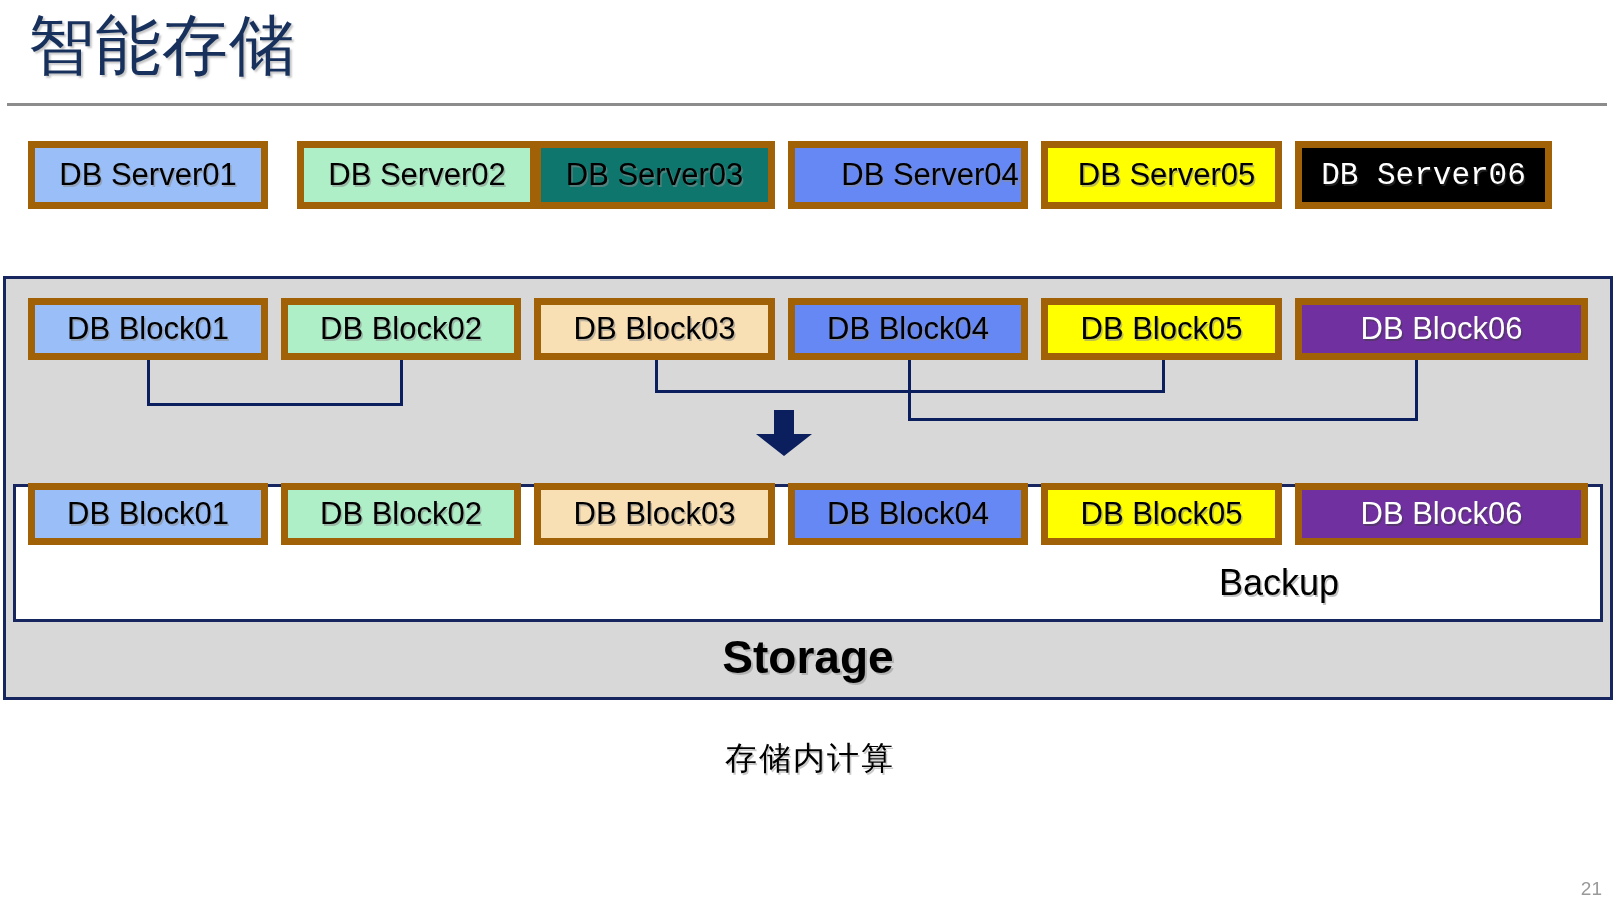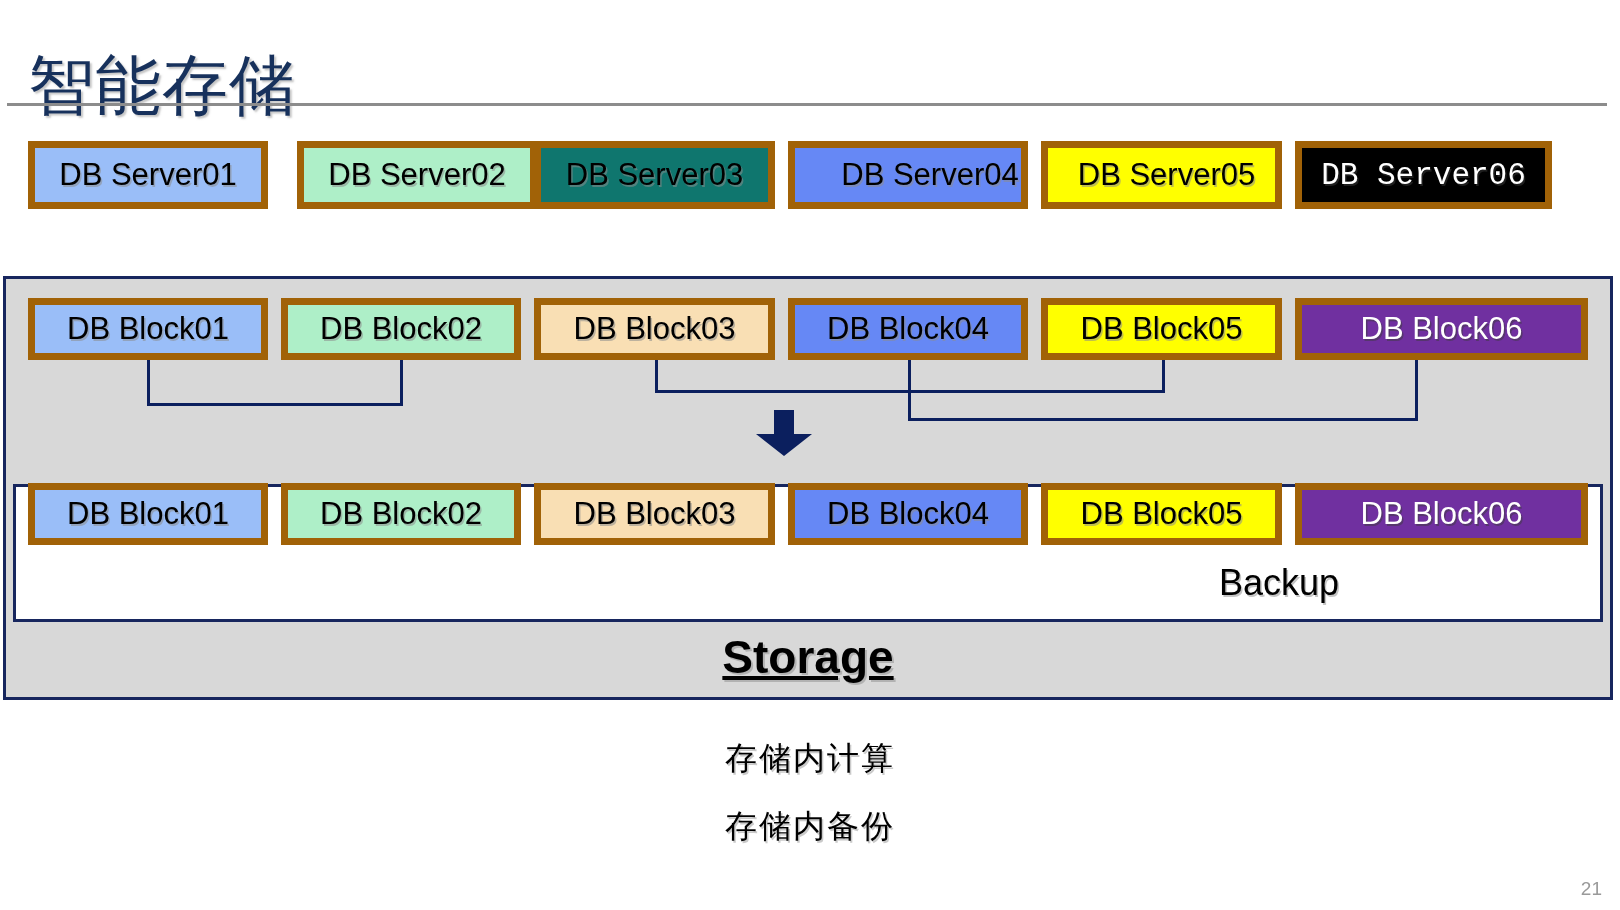--- a/index.html
+++ b/index.html
@@ -14,21 +14,20 @@
 
   
   #title{
     position:absolute;left:28px;top:2px;
     font-size:66px;line-height:86px;
     font-weight:400;
     color:#17315C;
     letter-spacing:1px;
     text-shadow:2px 2px 2px rgba(150,150,150,.55);
     white-space:nowrap;
-    margin-top:40px;
   }
   #title-rule{
     position:absolute;left:7px;top:103px;width:1600px;height:3px;
     background:#8C8C8C;
   }
 
   
   .box{
     position:absolute;
     box-sizing:border-box;
@@ -75,21 +74,20 @@
     position:absolute;left:13px;top:562px;width:1326px;
     text-align:right;
     font-size:36px;color:#000;
     text-shadow:1.5px 1.5px 0 rgba(140,140,140,.5);
   }
   #storage-label{
     position:absolute;left:3px;top:630px;width:1610px;
     text-align:center;
     font-size:46px;font-weight:bold;color:#000;
     text-shadow:2px 2px 0 rgba(140,140,140,.5);
-    text-decoration:underline;
   }
 
   
   .caption{
     position:absolute;width:1620px;text-align:center;
     font-size:32px;color:#000;
     letter-spacing:2px;
     text-shadow:1.5px 1.5px 0 rgba(150,150,150,.5);
   }
   #caption1{top:737px;}
@@ -187,17 +185,16 @@
         <span>DB Block05</span>
       </div>
       <div class="box lightbox onpurple" style="left: 1295px; width: 293px; background: rgb(112, 48, 160); color: rgb(255, 255, 255);">
         <span>DB Block06</span>
       </div>
     </div>
   <div id="backup-label">Backup</div>
   <div id="storage-label">Storage</div>
 
   <div class="caption" id="caption1">存储内计算</div>
-  <div class="caption" id="caption2">存储内备份</div>
 
   <div id="page-number">21</div>
 
 </div>
 
 </body></html>

